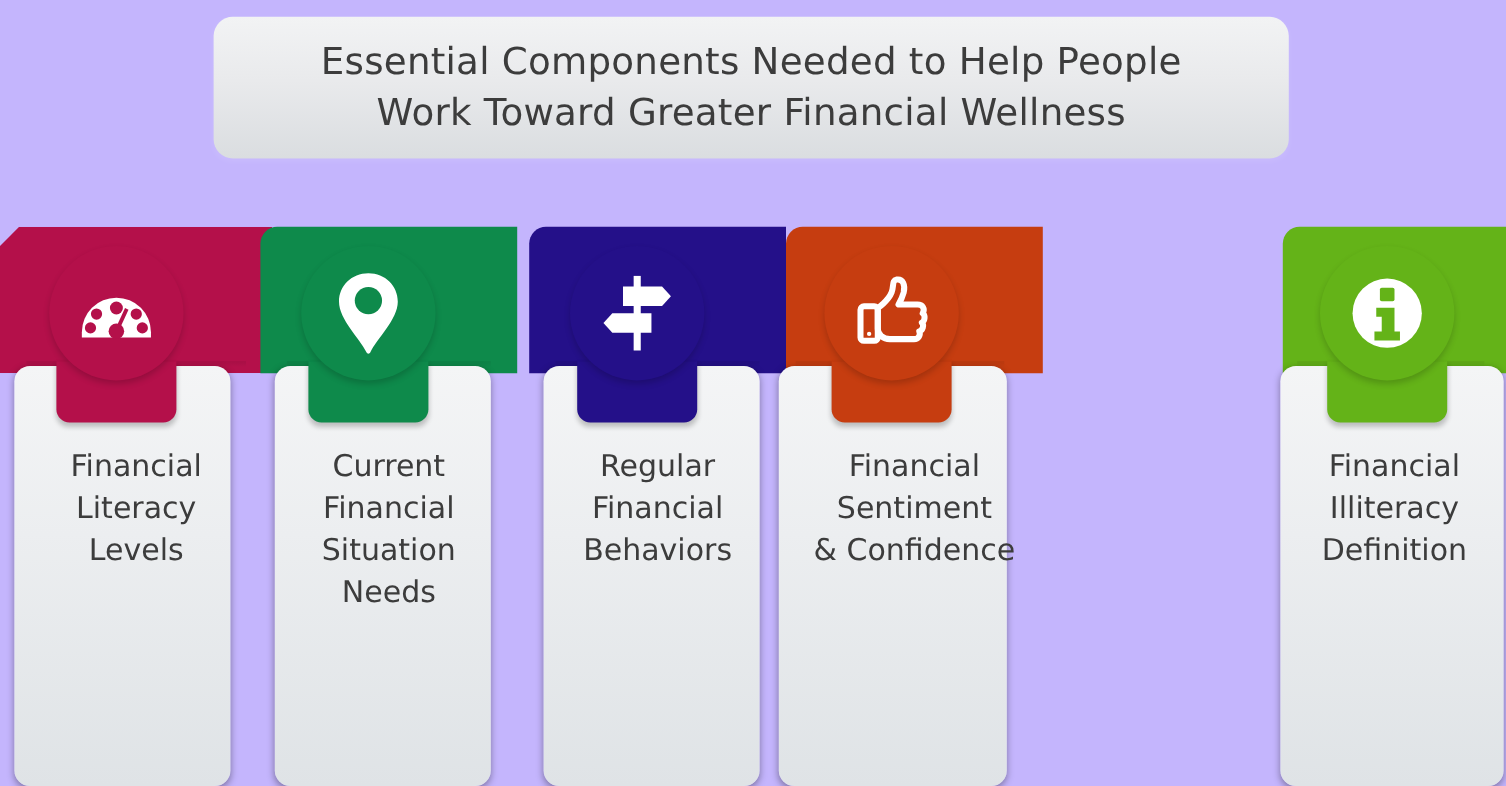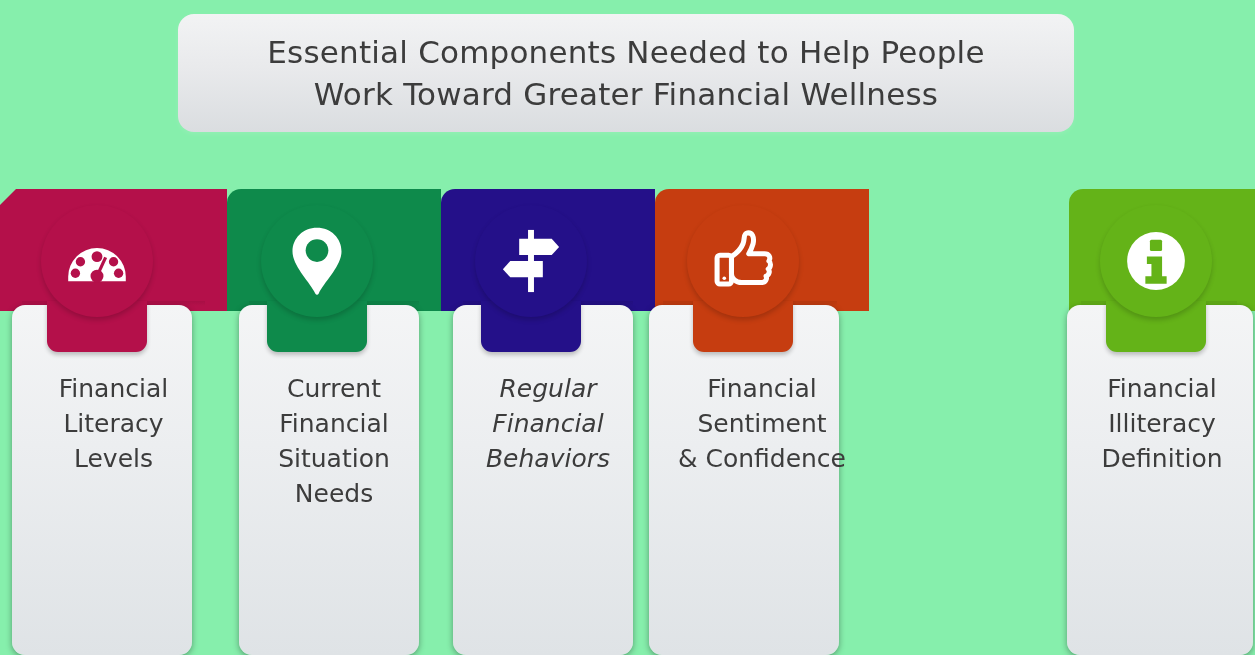--- a/index.html
+++ b/index.html
@@ -9,21 +9,21 @@
     height: 655px;
     background: #000000;
     font-family: "DejaVu Sans", "Liberation Sans", sans-serif;
     overflow: hidden;
   }
 
   #stage {
     position: relative;
     width: 1255px;
     height: 655px;
-    background: #86efac;
+    background: #c4b5fd;
   }
 
   
   .title-box {
     position: absolute;
     left: 178px;
     top: 14px;
     width: 896px;
     height: 118px;
     border-radius: 16px;
@@ -161,38 +161,38 @@
           <circle cx="80" cy="67" r="6.5" fill="#B4104A"></circle>
           <path d="M48 70 L60 44 L64 46 L52 72 Z" fill="#B4104A"></path>
           <circle cx="50" cy="71" r="9" fill="#B4104A"></circle>
         </svg>
       </div>
       <div class="label">Financial
 Literacy
 Levels</div>
     </div>
 
-    <div class="column" style="left:227px; width:214px;">
+    <div class="column" style="left:217px; width:214px;">
       <div class="banner" style="background:#0E8A4B;"></div>
       <div class="card" style="left:12px; width:180px;"></div>
       <div class="tab-strip" style="left:22px; right:22px;"></div>
       <div class="tab" style="background:#0E8A4B; left:90px;"></div>
       <div class="icon-circle" style="background:#0E8A4B; left:90px;">
         <svg width="66" height="70" viewBox="0 0 64 80" aria-hidden="true">
           <path d="M32 2 C16 2 4 14 4 29 C4 46 24 64 30 77 C31 79 33 79 34 77 C40 64 60 46 60 29 C60 14 48 2 32 2 Z" fill="#ffffff"></path>
           <circle cx="32" cy="28" r="13" fill="#0E8A4B"></circle>
         </svg>
       </div>
       <div class="label">Current
 Financial
 Situation
 Needs</div>
     </div>
 
-    <div class="column" style="left:441px; width:214px;font-style:italic;">
+    <div class="column" style="left:441px; width:214px;">
       <div class="banner" style="background:#241089;"></div>
       <div class="card" style="left:12px; width:180px;"></div>
       <div class="tab-strip" style="left:22px; right:22px;"></div>
       <div class="tab" style="background:#241089; left:90px;"></div>
       <div class="icon-circle" style="background:#241089; left:90px;">
         <svg width="74" height="74" viewBox="0 0 100 100" aria-hidden="true">
           <rect x="46" y="8" width="8" height="84" fill="#ffffff"></rect>
           <path d="M34 20 L78 20 L88 31 L78 42 L34 42 Z" fill="#ffffff"></path>
           <path d="M66 50 L22 50 L12 61 L22 72 L66 72 Z" fill="#ffffff"></path>
         </svg>

